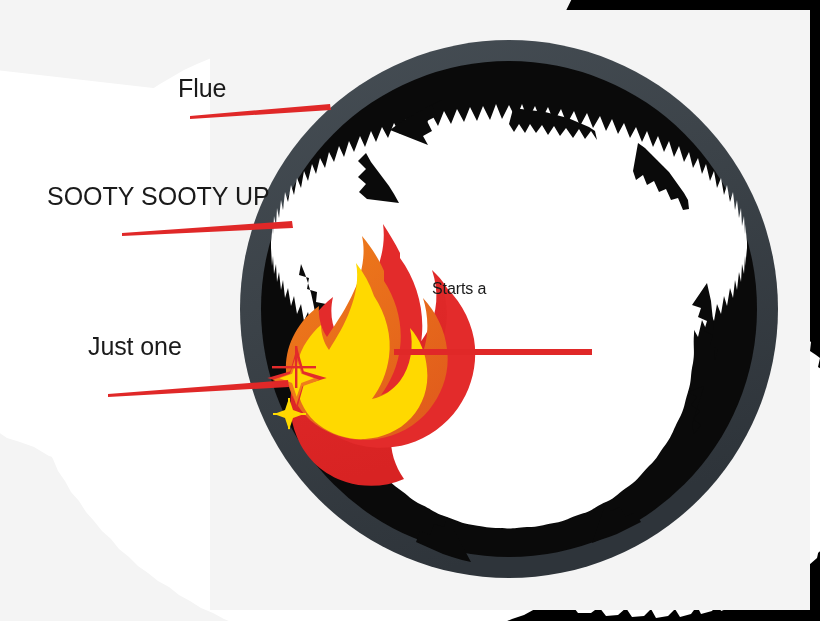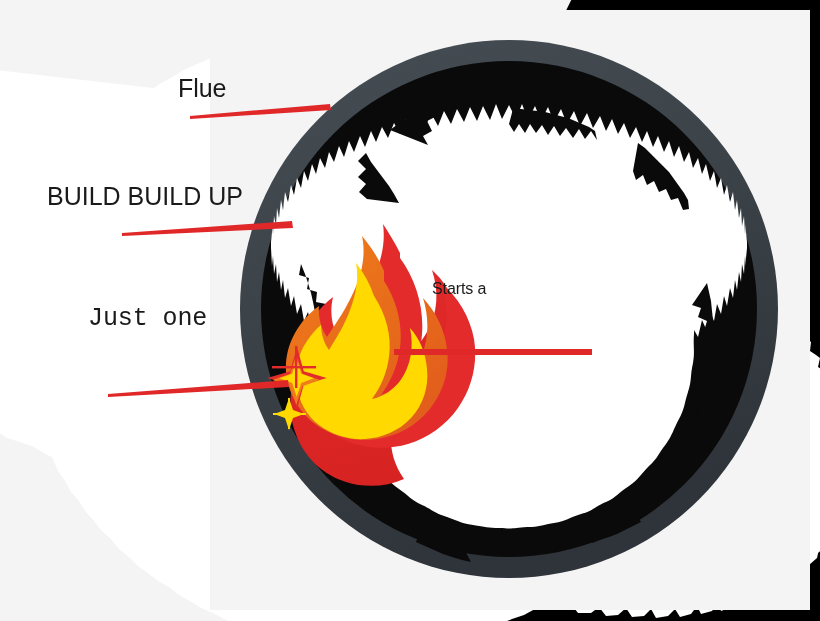--- a/index.html
+++ b/index.html
@@ -44,23 +44,22 @@
     font-size: 25px;
   }
   #label-sooty {
     left: 47px;
     top: 182px;
     font-size: 25px;
     letter-spacing: 0px;
   }
   #label-ember {
     left: 88px;
-    top: 304px;
+    top: 332px;
     font-size: 25px;
-    font-family: Liberation Mono, monospace;
   }
   #label-chimneyfire {
     left: 432px;
     top: 280px;
     font-size: 16px;
   }
 </style>
 </head>
 <body>
 
@@ -494,19 +493,19 @@
     <g>
       <path fill="#e02828" d="M190 116 L330 104 L331 110 L190 119 Z"></path>
       <path fill="#e02828" d="M122 233 L292 221 L293 228 L122 236 Z"></path>
       <path fill="#e02828" d="M108 394 L288 380 L289 387 L108 397 Z"></path>
       <path fill="#e02828" d="M592 349 L394 349 L394 355 L592 355 Z"></path>
     </g>
   </svg>
 
   <div class="label" id="label-flue">Flue</div>
 
-  <div class="label" id="label-sooty">BUILD BUILD UP</div>
+  <div class="label" id="label-sooty">SOOTY SOOTY UP</div>
 
   <div class="label" id="label-ember"><span>Just one</span><br></div>
 
   <div class="label" id="label-chimneyfire"><span>Starts a</span><br></div>
 
 </div>
 
 </body></html>

